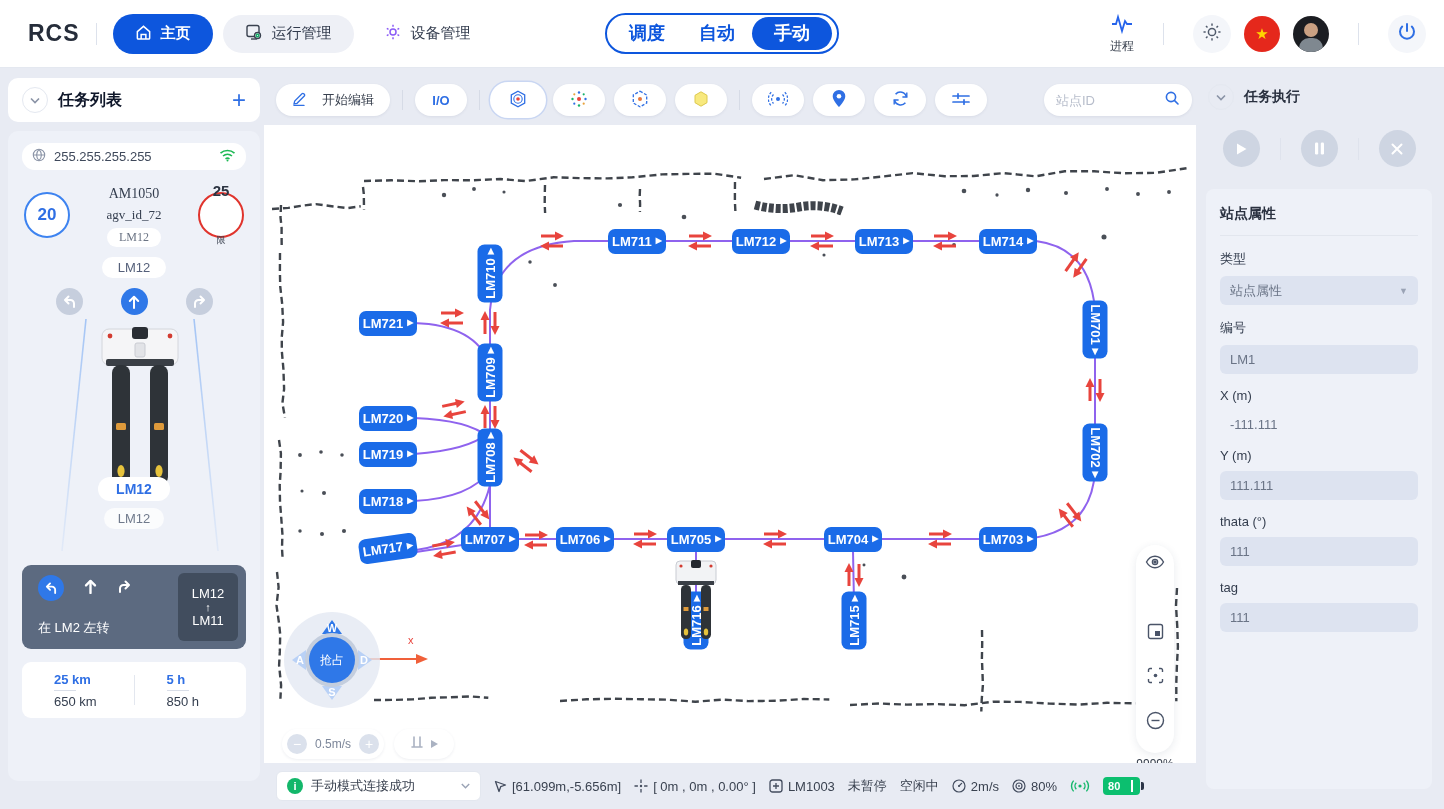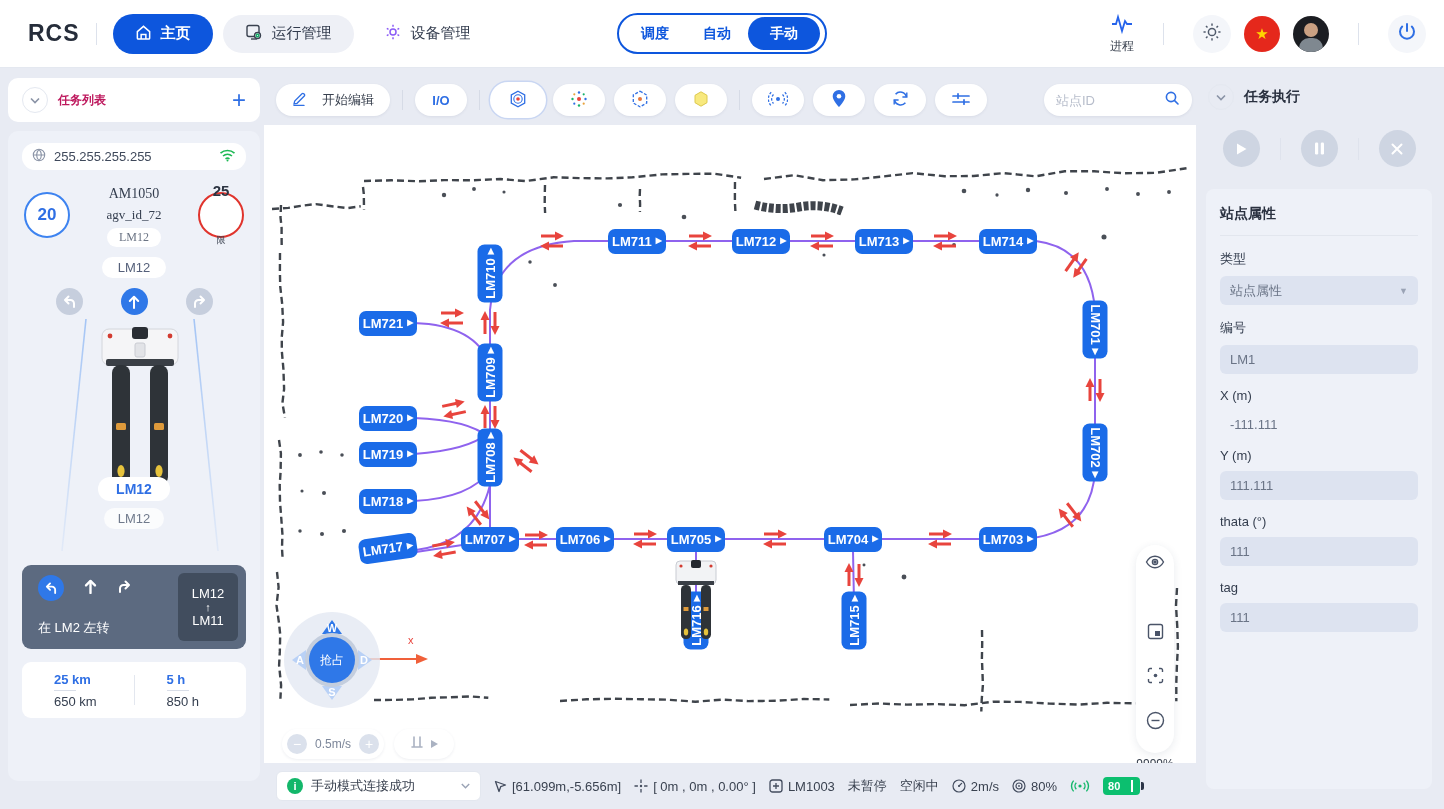--- a/index.html
+++ b/index.html
@@ -8,39 +8,39 @@
   
   .topbar { height:67px; background:#fff; display:flex; align-items:center; position:relative; box-shadow:0 1px 0 #e4e8f0; }
   .logo { font-size:23px; font-weight:700; letter-spacing:1px; color:#262d3a; margin:0 0 0 28px; }
   .vdiv { width:1px; height:22px; background:#dde2ec; margin:0 16px; }
   .navpill { display:flex; align-items:center; gap:9px; height:40px; padding:0 22px; border-radius:21px; font-size:15px; color:#333c4e; cursor:pointer; }
   .navpill.active { background:#0d56dd; color:#fff; font-weight:700; }
   .navpill.soft { background:#eef0f6; margin-left:10px; height:38px; }
   .navpill.plain { margin-left:8px; }
   .toggle { position:absolute; left:50%; top:13px; transform:translateX(-50%); display:flex; align-items:center;
     border:2px solid #0d56dd; background:#fff; border-radius:22px; height:41px; padding:0 5px; }
-  .toggle .opt { padding:0 17px; font-size:14px; font-weight:700; color:#0d56dd; line-height:33px; border-radius:17px; cursor:pointer;font-family:Liberation Serif, serif; }
+  .toggle .opt { padding:0 17px; font-size:18px; font-weight:700; color:#0d56dd; line-height:33px; border-radius:17px; cursor:pointer;font-family:Liberation Serif, serif; }
   .toggle .opt.on { background:#0d56dd; color:#fff; padding:0 22px; }
   .tb-right { margin-left:auto; display:flex; align-items:center; gap:13px; margin-right:18px; }
   .process { display:flex; flex-direction:column; align-items:center; font-size:12px; color:#39414f; cursor:pointer; }
   .circbtn { width:38px; height:38px; border-radius:50%; background:#f4f6fa; display:flex; align-items:center; justify-content:center; cursor:pointer; }
   .flag { width:36px; height:36px; border-radius:50%; background:#e5281c; color:#ffd400; display:flex; align-items:center; justify-content:center; font-size:15px; cursor:pointer; }
   .avatar { width:36px; height:36px; border-radius:50%; background:#1b1d22; position:relative; overflow:hidden; cursor:pointer; }
   .avatar:before { content:""; position:absolute; left:11px; top:7px; width:14px; height:14px; border-radius:50%; background:#caa183; }
   .avatar:after { content:""; position:absolute; left:6px; top:22px; width:24px; height:14px; border-radius:10px 10px 0 0; background:#7f8890; }
   
   .layout { display:flex; height:742px; }
   .lcol { width:264px; padding:11px 4px 0 8px; flex:none; }
   .ccol { width:932px; position:relative; flex:none; }
   .rcol { width:248px; padding:11px 12px 0 10px; flex:none; }
   
   .card { background:#fff; border-radius:10px; }
   .lhead { height:44px; display:flex; align-items:center; padding:0 14px; }
   .chev { width:26px; height:26px; border-radius:50%; border:1px solid #e4e8f0; display:flex; align-items:center; justify-content:center; margin-right:10px; cursor:pointer; }
-  .lhead .t { font-size:12px; font-weight:700; color:#be185d; }
+  .lhead .t { font-size:16px; font-weight:700; color:#0f172a; }
   .plus { margin-left:auto; color:#2f6fe4; font-size:24px; font-weight:400; line-height:20px; cursor:pointer; }
   .lpanel { margin-top:9px; background:#eef1f8; border-radius:10px; height:650px; position:relative; padding:12px 14px 0; }
   .ippill { background:#fff; border-radius:13px; height:27px; display:flex; align-items:center; padding:0 10px; gap:8px; font-size:13px; color:#3f495b; }
   .ippill .wifi { margin-left:auto; }
   .crow { display:flex; align-items:flex-start; justify-content:space-between; margin-top:14px; padding:0 2px; }
   .circ { width:46px; height:46px; border-radius:50%; background:#fff; display:flex; flex-direction:column; align-items:center; justify-content:center; }
   .circ.blue { border:2px solid #3d83f0; color:#2f6fe4; font-size:17px; font-weight:700; margin-top:8px; }
   .circ.red { border:2px solid #e0342d; color:#2c3442; margin-top:8px;gap:36px; }
   .circ.red .v { font-size:15px; font-weight:700; line-height:14px; }
   .circ.red .u { font-size:9px; color:#39414f; }

